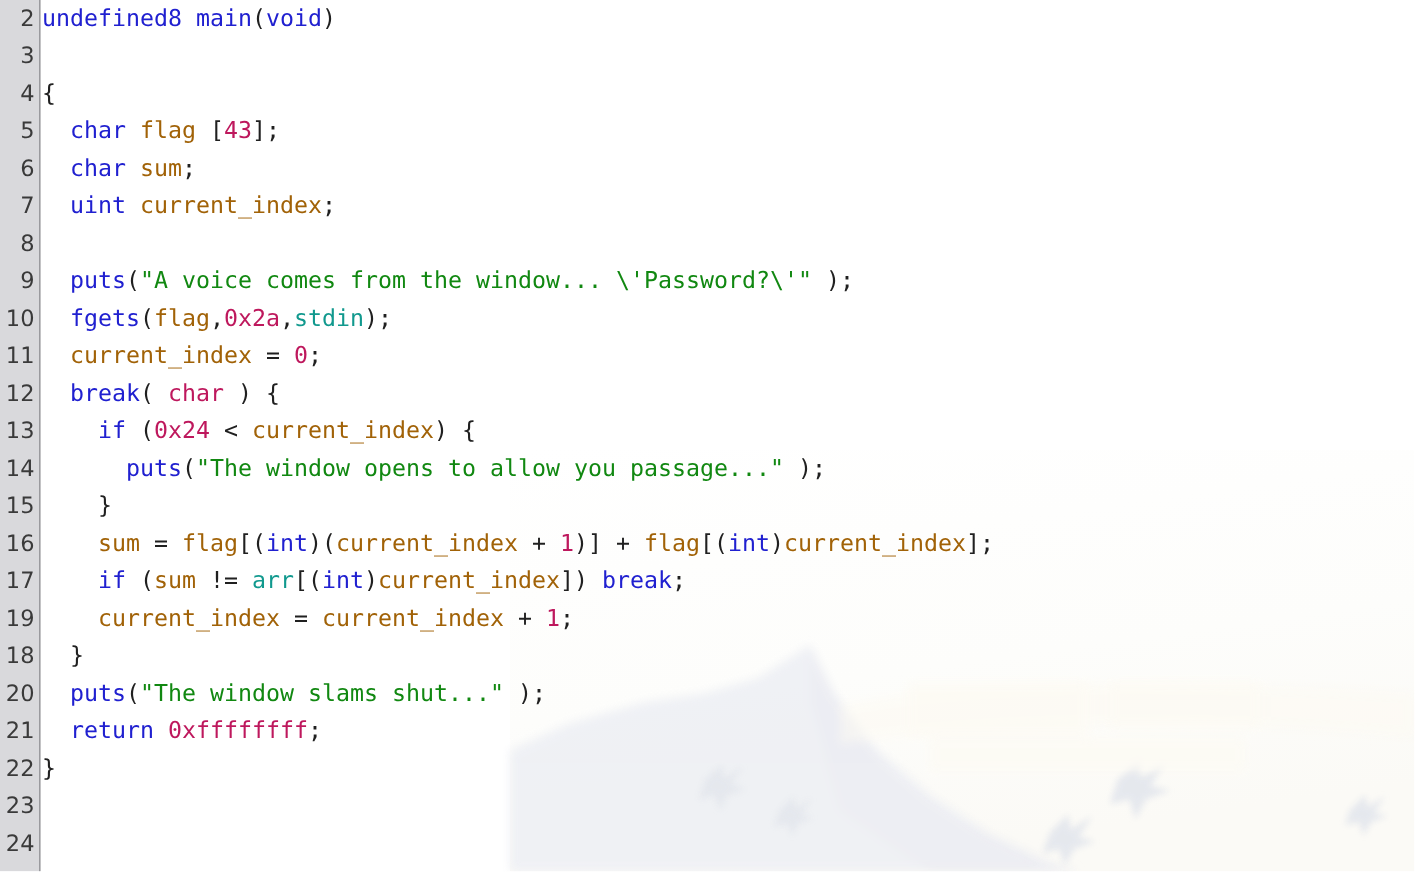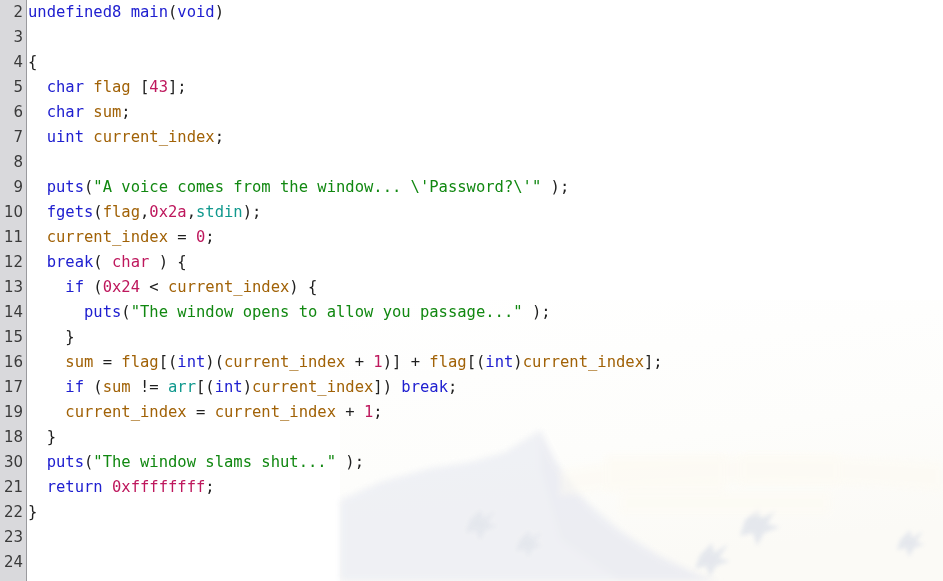--- a/index.html
+++ b/index.html
@@ -140,21 +140,21 @@
     <div class="ln">10</div>
     <div class="ln">11</div>
     <div class="ln">12</div>
     <div class="ln">13</div>
     <div class="ln">14</div>
     <div class="ln">15</div>
     <div class="ln">16</div>
     <div class="ln">17</div>
     <div class="ln">19</div>
     <div class="ln">18</div>
-    <div class="ln">30</div>
+    <div class="ln">20</div>
     <div class="ln">21</div>
     <div class="ln">22</div>
     <div class="ln">23</div>
     <div class="ln">24</div>
   </div>
 
   <div id="code-area">
       <div class="cl"><span class="t-kw">undefined8</span><span class="t-op"> </span><span class="t-fn">main</span><span class="t-op">(</span><span class="t-kw">void</span><span class="t-op">)</span></div>
       <div class="cl">&nbsp;</div>
       <div class="cl"><span class="t-op">{</span></div>

